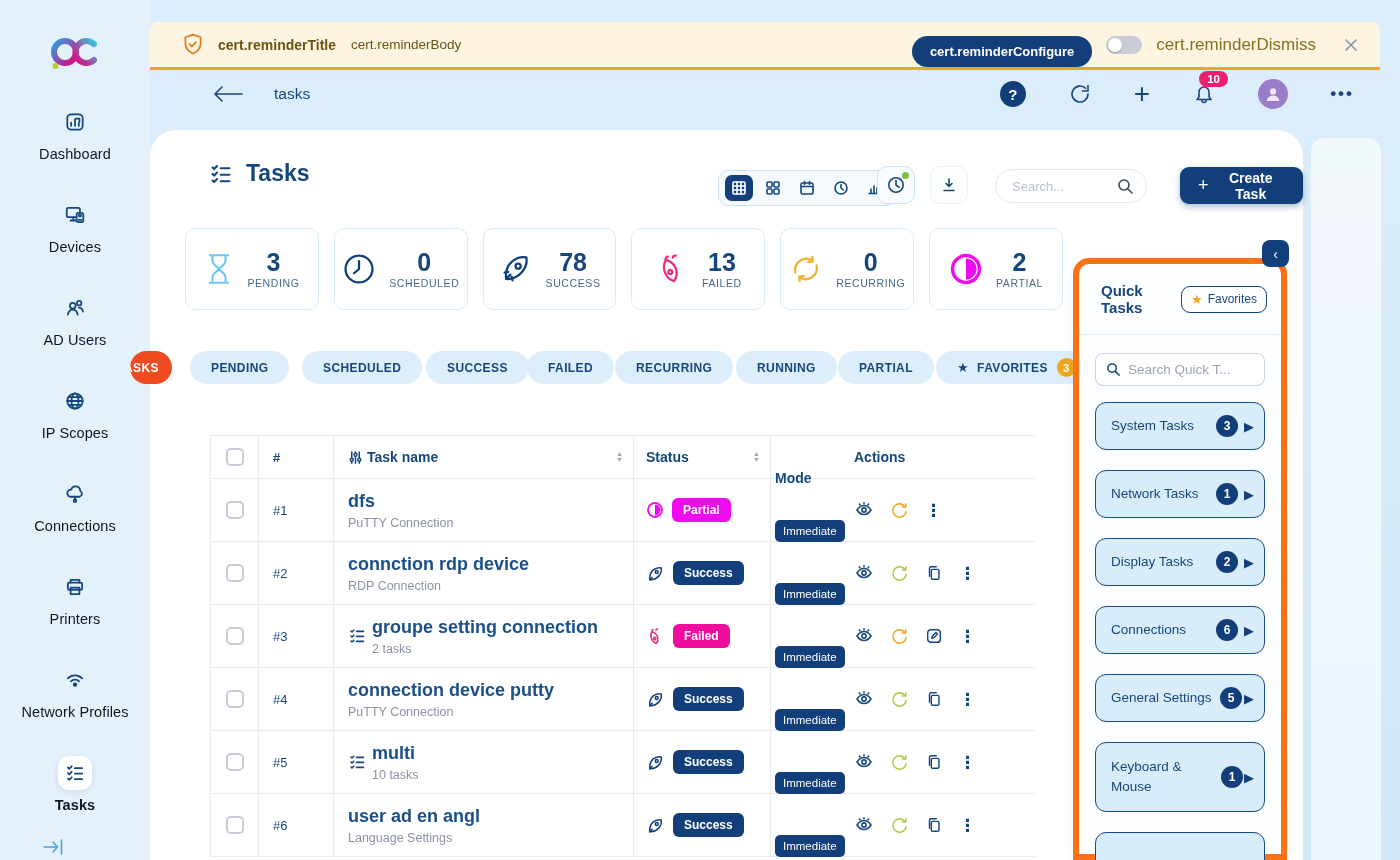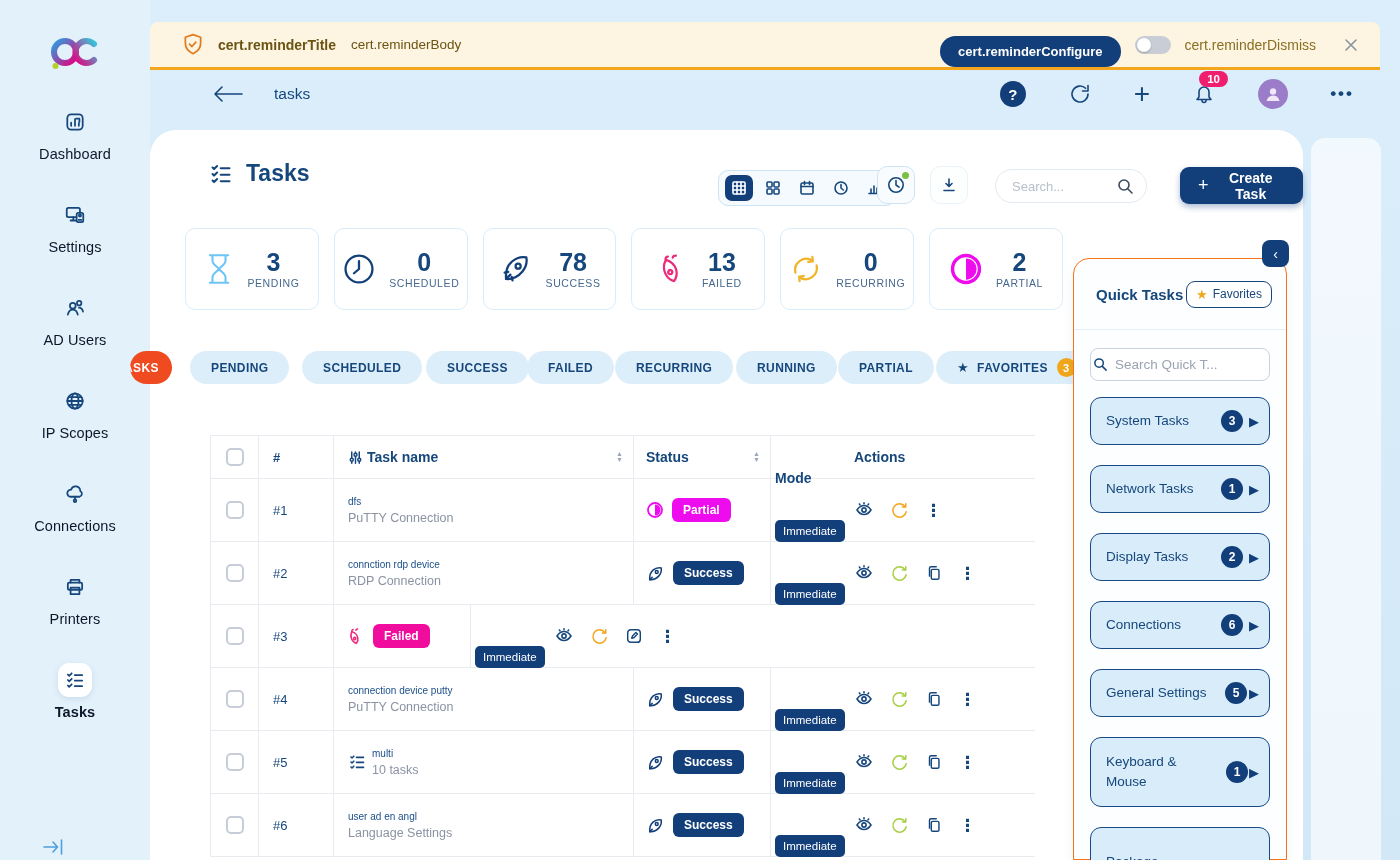--- a/index.html
+++ b/index.html
@@ -28,21 +28,21 @@
     background:#fdf5e1; border-bottom:3px solid #f2a51d; border-radius:8px 8px 0 0;
     display:flex; align-items:center; padding:0 22px 0 32px; z-index:6; }
   .banner-shield { color:#e07c1f; margin-right:14px; }
   .banner-title { font-weight:bold; font-size:14px; color:#6b5312; margin-right:15px; }
   .banner-body { font-size:13.5px; color:#6b5312; }
   .banner-right { margin-left:auto; display:flex; align-items:center; gap:14px; }
   .banner-btn { background:#123e7a; color:#fff; font-size:13px; font-weight:bold; border:none;
     border-radius:17px; padding:8px 18px; cursor:pointer; font-family:inherit;margin-top:14px; }
   .toggle { width:36px; height:18px; background:#c9ced6; border-radius:9px; position:relative; cursor:pointer; }
   .toggle-knob { position:absolute; left:2px; top:2px; width:14px; height:14px; border-radius:50%; background:#fff; box-shadow:0 1px 2px rgba(0,0,0,.25); }
-  .banner-dismiss { font-size:14px; color:#8a6f22; cursor:pointer; }
+  .banner-dismiss { font-size:17px; color:#8a6f22; cursor:pointer; }
   .banner-close { color:#8a93a3; font-size:16px; cursor:pointer; margin-left:14px; }
 
   
   .appbar { position:absolute; left:150px; top:70px; width:1230px; height:48px;
     display:flex; align-items:center; padding:0 26px 0 62px; z-index:5; }
   .back-arrow { color:#16477c; cursor:pointer; margin-right:30px; }
   .appbar-title { font-size:15.5px; color:#16477c; }
   .appbar-icons { margin-left:auto; display:flex; align-items:center; gap:42px; }
   .help-btn { width:26px; height:26px; border-radius:50%; background:#123e7a; color:#fff;
     display:flex; align-items:center; justify-content:center; font-size:15px; font-weight:bold; cursor:pointer; }
@@ -104,49 +104,49 @@
   .t-head { height:43px; font-size:14px; font-weight:bold; color:#16477c; }
   .t-body-row { height:63px; }
   .col-check { width:48px; display:flex; justify-content:center; align-self:stretch; align-items:center; border-right:1px solid #e8ecf1; }
   .col-num   { width:75px; padding-left:14px; align-self:stretch; display:flex; align-items:center; border-right:1px solid #e8ecf1; font-size:13px; }
   .col-name  { width:300px; padding-left:14px; align-self:stretch; display:flex; align-items:center; gap:4px; border-right:1px solid #e8ecf1; }
   .col-status{ width:137px; padding-left:12px; align-self:stretch; display:flex; align-items:center; gap:8px; border-right:1px solid #e8ecf1; }
   .col-mode  { width:75px; padding-left:4px; display:flex; align-items:center;margin-top:41px; }
   .col-actions{ flex:1; display:flex; align-items:center; gap:16px; padding-left:8px; }
   .checkbox { width:18px; height:18px; border:2px solid #c7cdd8; border-radius:5px; background:#fff; cursor:pointer; }
   .sort { display:flex; flex-direction:column; margin-left:auto; margin-right:10px; color:#9aa7b8; font-size:7px; line-height:6px; cursor:pointer; }
-  .name-main { font-size:10px; font-weight:normal; color:#1b4f8a; cursor:pointer; }
+  .name-main { font-size:18px; font-weight:bold; color:#1b4f8a; cursor:pointer; }
   .name-sub { font-size:12.5px; color:#8b93a3; margin-top:4px; }
   .badge { color:#fff; font-size:12px; border-radius:6px; padding:5px 11px; font-weight:bold; }
   .badge.partial { background:#ee0cee; }
   .badge.success { background:#123e7a; }
   .badge.failed  { background:#f00c9c; }
   .badge.mode { background:#123e7a; font-weight:normal; font-size:11.5px; padding:5px 8px; border-radius:5px; }
   .act { cursor:pointer; color:#16477c; }
   .act.orange { color:#f3a71f; }
   .act.green { color:#a8cf45; }
   .kebab { font-size:17px; font-weight:bold; color:#16477c; cursor:pointer; line-height:1; }
   .check-list-ico { color:#16477c; flex:none; }
   .status-ico.magenta { color:#ee0cee; }
   .status-ico.navy { color:#123e7a; }
   .status-ico.pink { color:#ee2a7b; }
 
   
   .collapse-btn { position:absolute; left:1112px; top:110px; width:27px; height:27px; background:#123e7a; color:#fff;
     border-radius:8px; display:flex; align-items:center; justify-content:center; font-size:14px; cursor:pointer; z-index:6; }
   .quick-panel { position:absolute; left:923px; top:128px; width:214px; height:602px; background:#fdfeff;
-    border:1px solid #f97316; border-radius:16px 16px 0 0; box-shadow:0 4px 14px rgba(40,90,150,.06); }
+    border:6px solid #f97316; border-radius:16px 16px 0 0; box-shadow:0 4px 14px rgba(40,90,150,.06); }
   .qp-head { height:71px; display:flex; align-items:center; padding:0 14px 0 22px; border-bottom:1px solid #e6eef6; }
   .qp-title { font-size:15px; font-weight:bold; color:#16477c; }
   .fav-btn { margin-left:auto; border:1.5px solid #16477c; border-radius:9px; background:#fff; padding:5px 9px;
     display:flex; align-items:center; gap:5px; cursor:pointer; font-family:inherit; }
   .fav-btn .star { color:#f0a71c; font-size:13px; }
   .fav-btn .lbl { font-size:12px; color:#16477c; }
   .qp-search { margin:18px 16px 0; height:33px; border:1px solid #c9d4e0; border-radius:8px; background:#fff;
-    display:flex; align-items:center; padding:0 2px; gap:7px; }
+    display:flex; align-items:center; padding:0 10px; gap:7px; }
   .qp-search input { border:none; outline:none; width:100%; font-size:13.5px; color:#3b4a5d; font-family:inherit; }
   .qp-search input::placeholder { color:#9aa4b2; }
   .qp-items { padding:16px 16px 0; display:flex; flex-direction:column; gap:20px; }
   .qp-item { border:1.5px solid #1a4a85; background:#d9ecfa; border-radius:11px; min-height:48px;
     display:flex; align-items:center; padding:6px 10px 6px 15px; cursor:pointer; }
   .qp-item .lbl { font-size:13.5px; color:#16477c; line-height:1.5; max-width:102px; }
   .qp-item .right { margin-left:auto; display:flex; align-items:center; gap:6px; }
   .count-badge { width:22px; height:22px; border-radius:50%; background:#123e7a; color:#fff; font-size:12px; font-weight:bold;
     display:flex; align-items:center; justify-content:center; }
   .play { color:#123e7a; font-size:13px; }
@@ -186,21 +186,21 @@
     <div class="nav-item">
       <span class="nav-ico">
         <svg class="ico" width="22" height="22" viewBox="0 0 20 20">
             <rect x="2.5" y="3.5" width="12" height="8.5" rx="1.5"></rect>
             <path d="M6 15h5M8.5 12v3"></path>
             <rect x="11.5" y="8" width="6" height="8.5" rx="1.5" fill="#e3f1fb"></rect>
             <circle cx="14.5" cy="10.5" r="1"></circle>
             <path d="M13.3 14.5h2.4"></path>
           </svg>
       </span>
-      <span class="nav-label">Settings</span>
+      <span class="nav-label">Devices</span>
     </div>
     <div class="nav-item">
       <span class="nav-ico">
         <svg class="ico" width="22" height="22" viewBox="0 0 20 20">
             <circle cx="8" cy="8" r="2.6"></circle>
             <path d="M3.5 16c.6-3 2.2-4.6 4.5-4.6s3.9 1.6 4.5 4.6"></path>
             <circle cx="13.8" cy="5.6" r="2"></circle>
             <path d="M13.6 9.7c2 .1 3.2 1.3 3.7 3.6"></path>
           </svg>
       </span>
@@ -228,20 +228,29 @@
     </div>
     <div class="nav-item">
       <span class="nav-ico">
         <svg class="ico" width="22" height="22" viewBox="0 0 20 20">
             <path d="M6 6V3.5h8V6"></path>
             <rect x="3.5" y="6" width="13" height="6.5" rx="1.2"></rect>
             <rect x="6" y="10.5" width="8" height="6"></rect>
           </svg>
       </span>
       <span class="nav-label">Printers</span>
+    </div>
+    <div class="nav-item">
+      <span class="nav-ico">
+        <svg class="ico" width="22" height="22" viewBox="0 0 20 20">
+            <path d="M3.5 8.5a9.2 9.2 0 0 1 13 0M6.3 11.3a5.2 5.2 0 0 1 7.4 0"></path>
+            <circle cx="10" cy="14.2" r="1.2" fill="currentColor"></circle>
+          </svg>
+      </span>
+      <span class="nav-label">Network Profiles</span>
     </div>
     <div class="nav-item active">
       <span class="nav-ico">
         <svg class="ico" width="22" height="22" viewBox="0 0 20 20">
             <path d="M3.5 5l1.2 1.2L7 3.9M3.5 10l1.2 1.2L7 8.9M3.5 15l1.2 1.2L7 13.9M9.8 5.6h6.7M9.8 10.6h6.7M9.8 15.6h6.7"></path>
           </svg>
       </span>
       <span class="nav-label">Tasks</span>
     </div>
   </div>
@@ -597,20 +606,31 @@
           </span>
         <span class="kebab">⋮</span>
       </span>
     </div>
 
     <div class="t-row t-body-row">
       <span class="col-check">
           <span class="checkbox"></span>
         </span>
       <span class="col-num">#3</span>
+      <span class="col-name">
+        <span class="check-list-ico">
+          <svg class="ico" width="20" height="20" viewBox="0 0 20 20" stroke-width="1.5">
+              <path d="M3 5l1 1 1.8-1.8M3 10l1 1 1.8-1.8M3 15l1 1 1.8-1.8M8.5 5.4h7M8.5 10.4h7M8.5 15.4h7"></path>
+            </svg>
+        </span>
+        <span>
+        <div class="name-main">groupe setting connection</div>
+        <div class="name-sub">2 tasks</div>
+          </span>
+      </span>
       <span class="col-status">
         <span class="status-ico pink">
           <svg class="ico" width="19" height="19" viewBox="0 0 20 20" stroke-width="1.4">
               <g transform="rotate(115 10 11)">
                 <path d="M6 17c-.3-3.6.8-6.4 2.8-8S13 7 15.2 7.4c.4 2.2-.3 4.7-2 6.6S9.6 17.3 6 17z"></path>
                 <circle cx="11.3" cy="11.3" r="1.2"></circle>
               </g>
               <path d="M6.2 4.6c-.2-1 .4-1.9 1.3-1.9M10.4 3.4c.2-.9 1-1.4 1.8-1.2"></path>
             </svg>
         </span>

